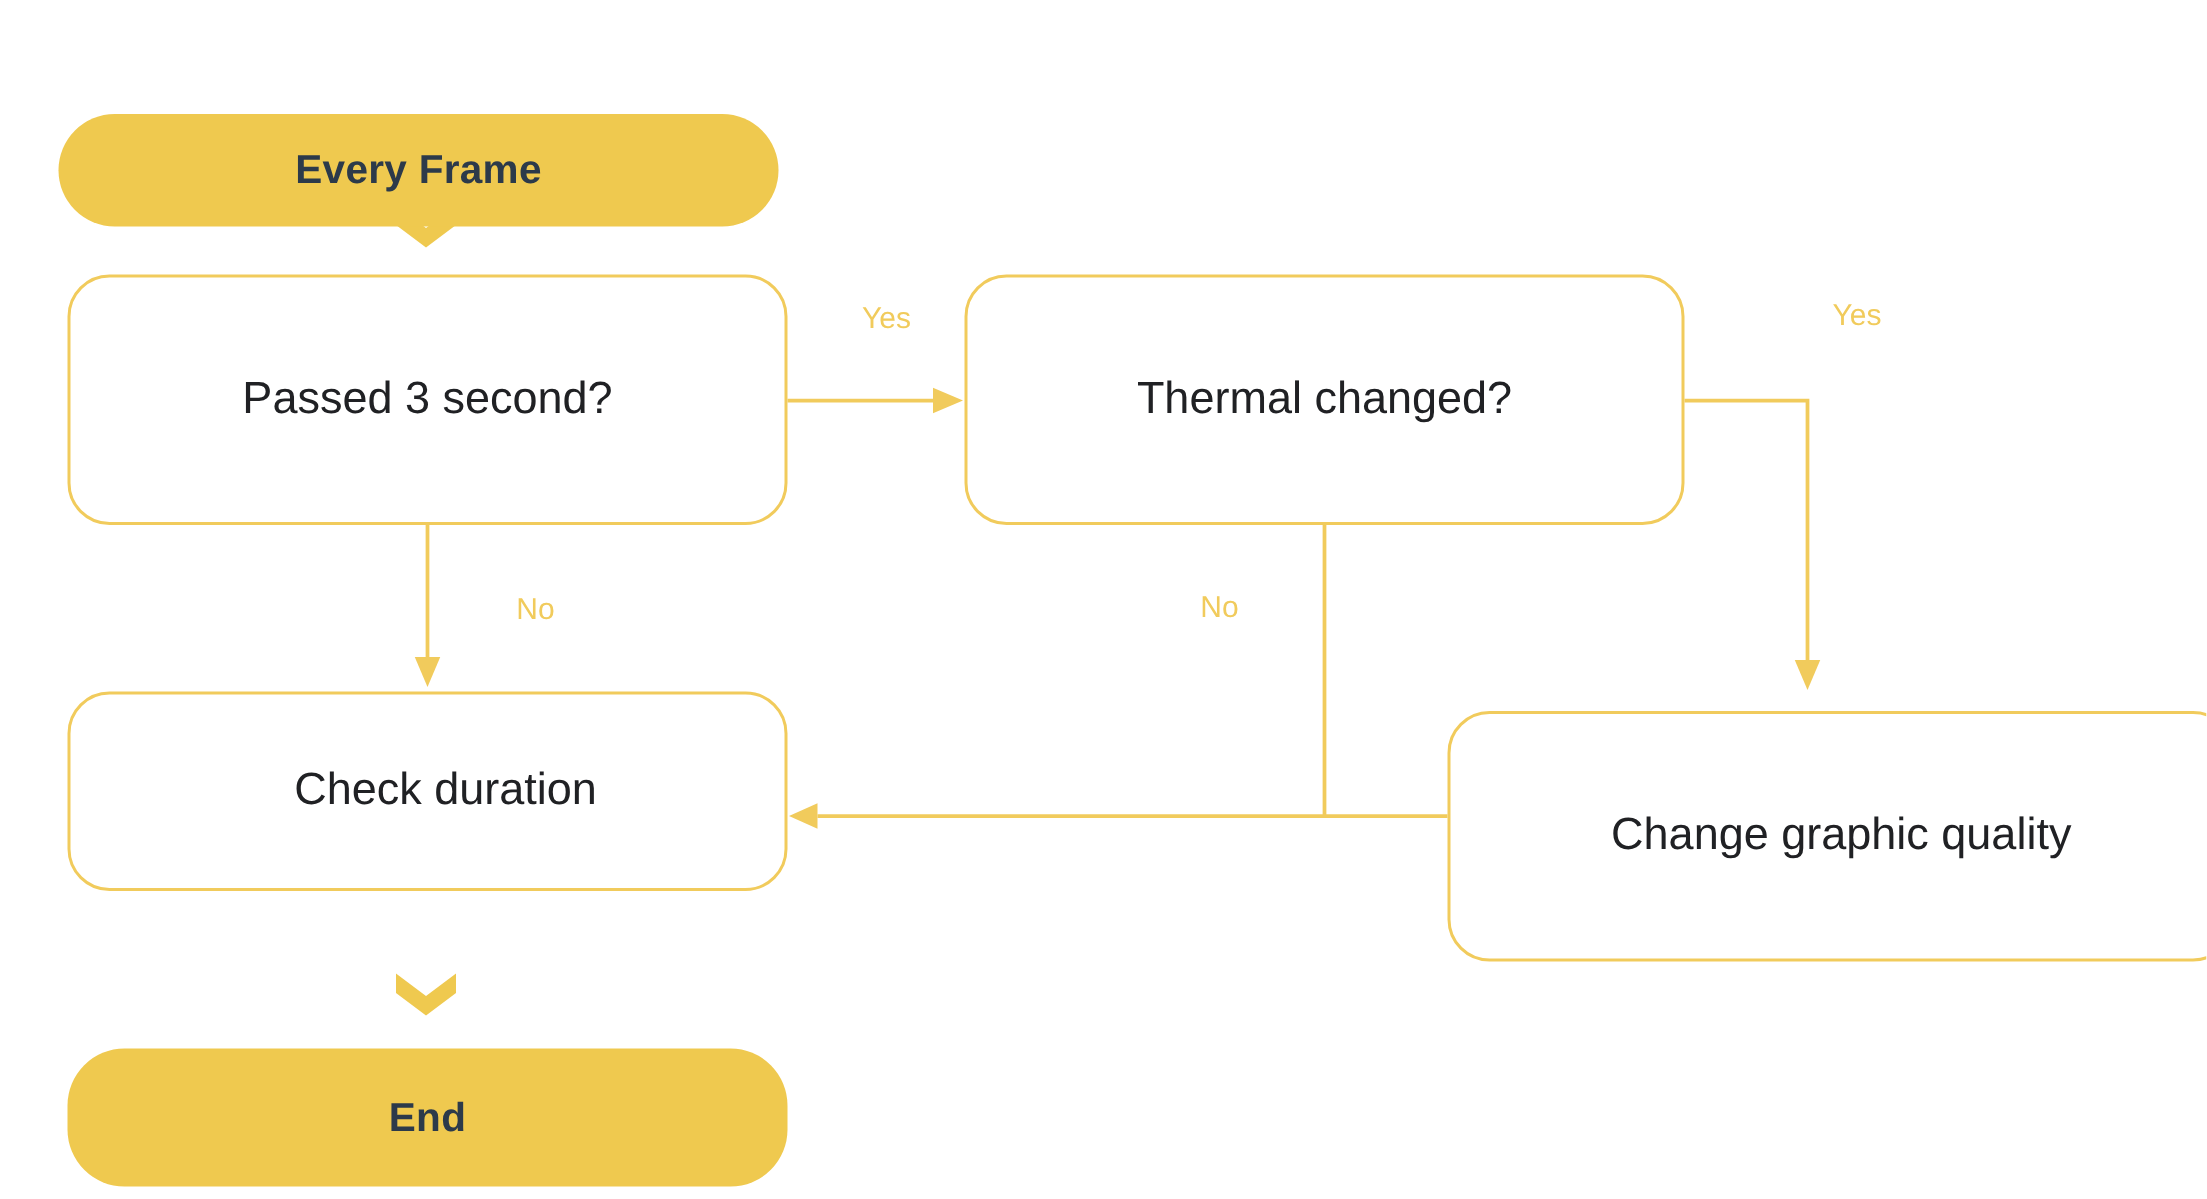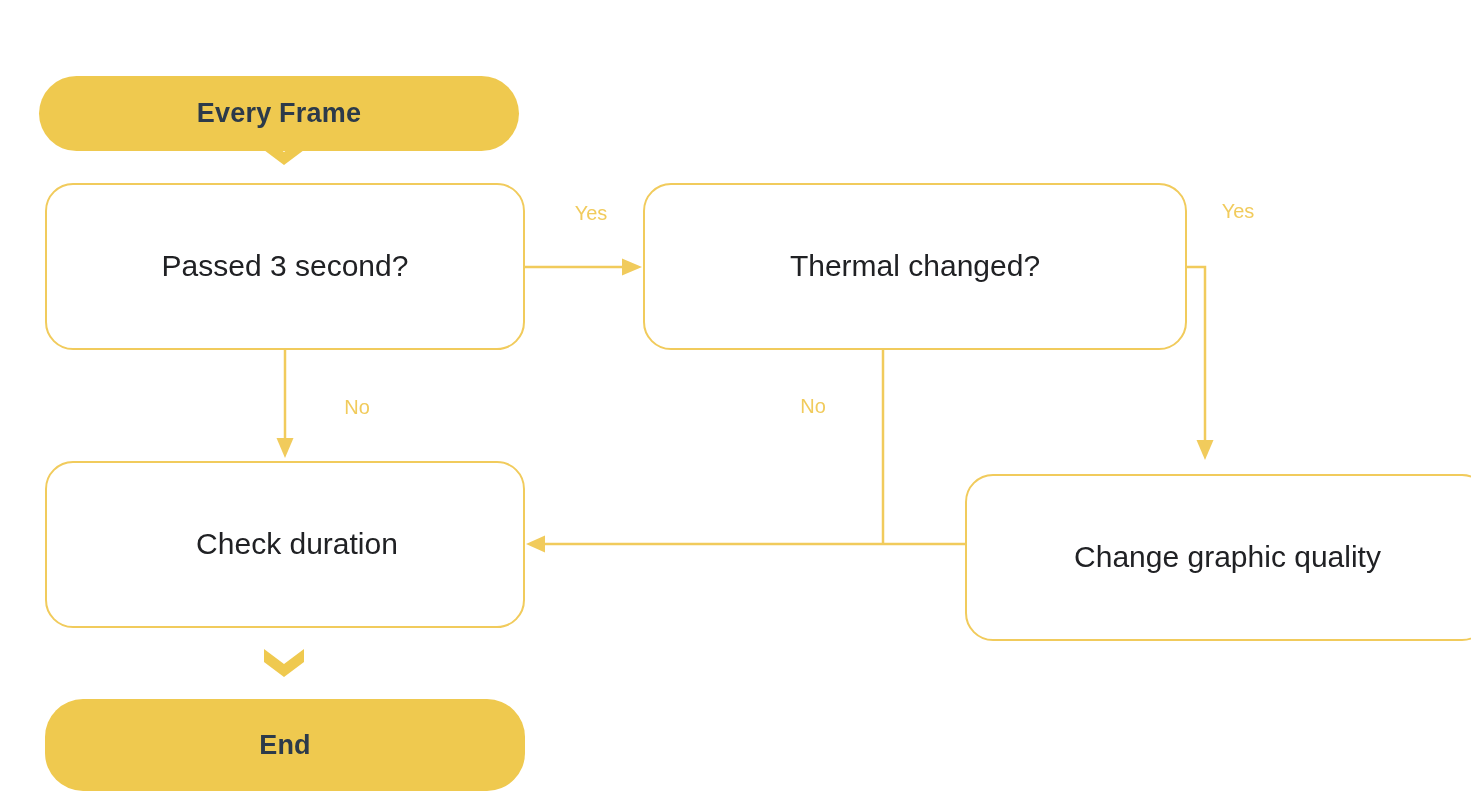--- a/index.html
+++ b/index.html
@@ -92,25 +92,25 @@
   </svg>
 
   <div class="node pill" style="left:39px; top:32px; width:480px; height:75px;margin-top:44px;">
     <span>Every Frame</span>
   </div>
 
   <div class="node box" style="left:45px; top:183px; width:480px; height:167px;">
     <span>Passed 3 second?</span>
   </div>
 
-  <div class="node box" style="left:643px; top:183px; width:544px; height:167px;">
+  <div class="node box" style="left:643px; top:183px; width:480px; height:167px;">
     <span>Thermal changed?</span>
   </div>
 
-  <div class="node box" style="left:45px; top:461px; width:480px; height:167px;padding-left:24px;">
+  <div class="node box" style="left:45px; top:461px; width:480px; height:133px;padding-left:24px;">
     <div>
       <div>Check duration</div>
     </div>
   </div>
 
   <div class="node box" style="left:965px; top:461px; width:525px; height:167px;margin-top:13px;">
     <span>Change graphic quality</span>
   </div>
 
   <div class="node pill" style="left:45px; top:699px; width:480px; height:92px;">

